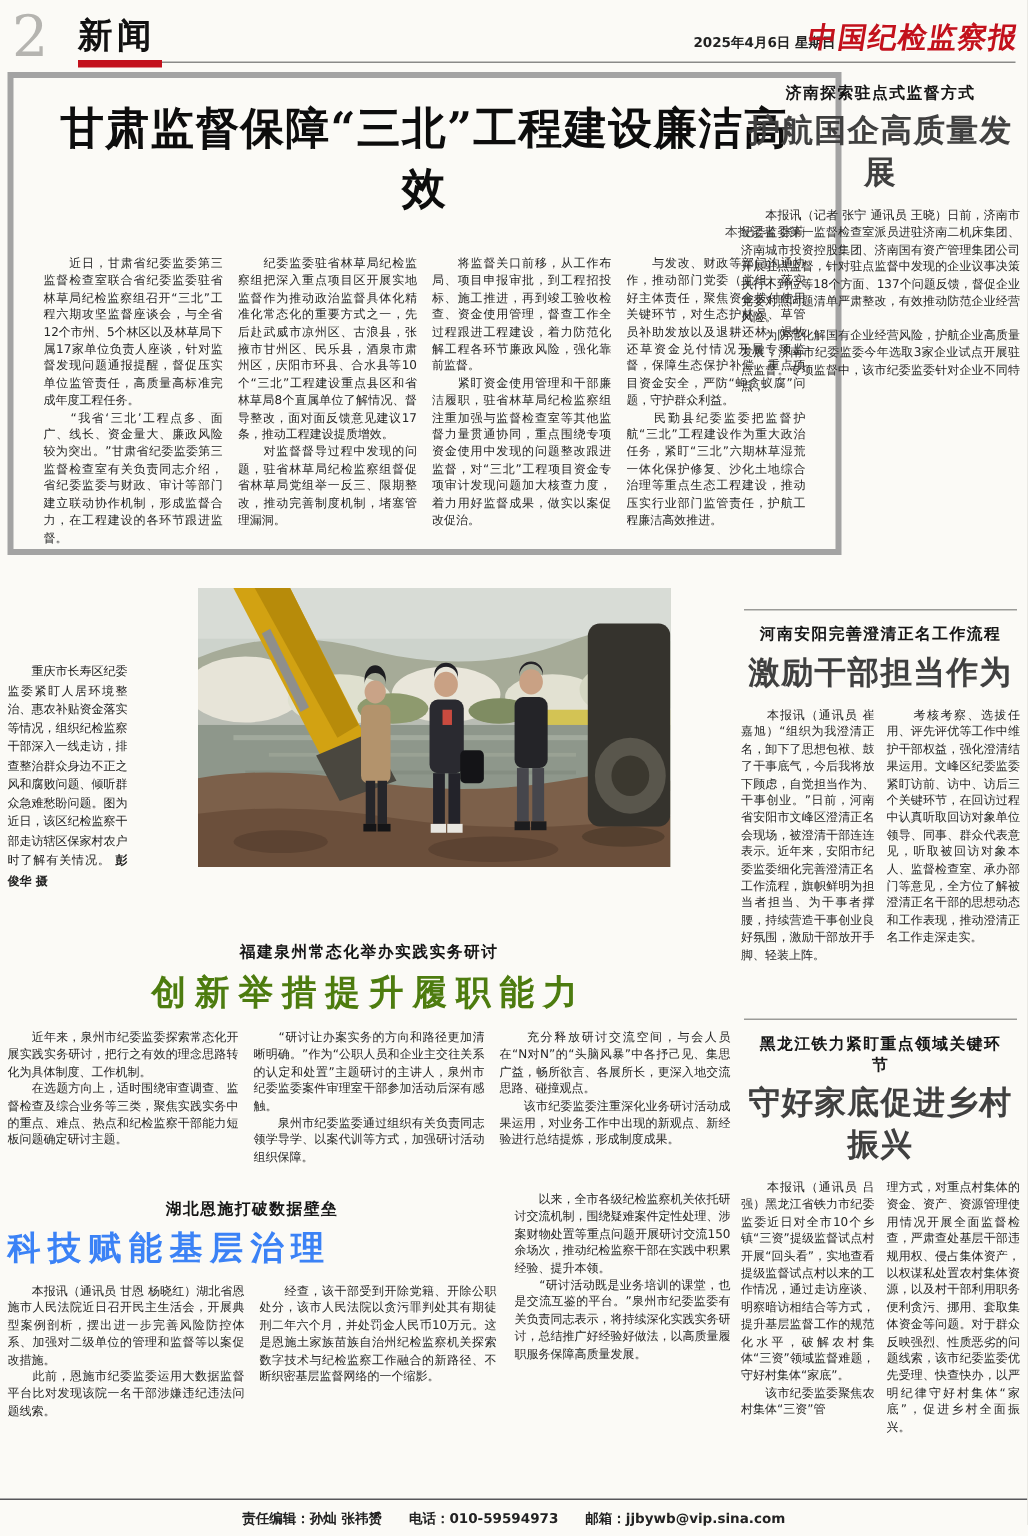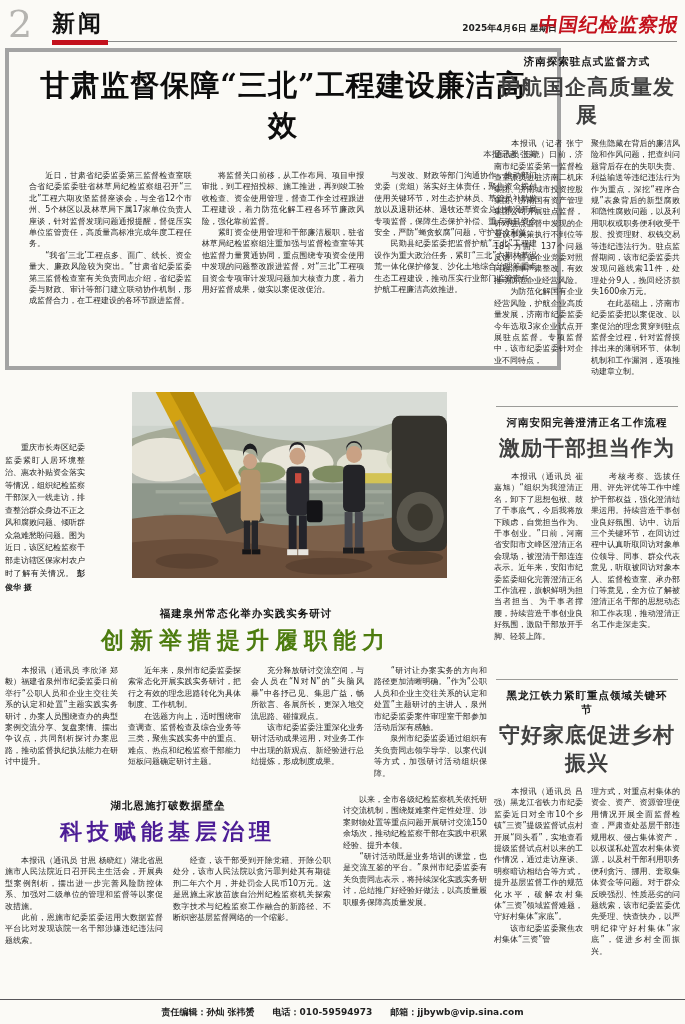--- a/index.html
+++ b/index.html
@@ -37,27 +37,27 @@
   .rail-art-2 .col { height:198px; }
   .rail-art-3 .col { height:226px; }
   .rail-divider { border-top:1px solid #9b9b98; margin:10px 2px 2px; }
   
   .photo-row { position:absolute; left:5px; top:376px; width:482px; height:218px; display:flex; gap:7px; }
   .caption-col { width:80px; padding-top:66px; box-sizing:border-box; font-family:"DejaVu Serif",serif; font-size:8px; line-height:12.5px; text-align:justify; color:#222; overflow:hidden; }
   .caption-credit { font-weight:bold; }
   .photo-frame { flex:1; position:relative; background:#b9bdb4; overflow:hidden; }
   .photo-frame svg { display:block; width:100%; height:100%; }
   
-  .qz { position:absolute; left:5px; top:598px; width:482px; }
+  .qz { position:absolute; left:5px; top:619px; width:482px; }
   .qz-head { text-align:center; font:bold 23px "DejaVu Serif","Liberation Serif",serif; letter-spacing:6px; margin:0 0 9px; color:#4d7c0f; }
   .qz .col { height:126px; }
   
   .bottom-row { position:absolute; left:5px; top:790px; width:482px; height:206px; display:flex; gap:12px; }
   .enshi { width:326px; }
-  .enshi-head { text-align:center; font:bold 22px "DejaVu Serif","Liberation Serif",serif; letter-spacing:5px; margin:0 0 8px; color:#4c1d95; }
+  .enshi-head { text-align:left; font:bold 22px "DejaVu Serif","Liberation Serif",serif; letter-spacing:5px; margin:0 0 8px; color:#3b82f6; }
   .enshi .col { height:134px; }
   .cont-col { flex:1; font-size:8px; line-height:11.4px; text-align:justify; white-space:pre-wrap; overflow:hidden; color:#262626; padding-top:4px; }
   
   .footer-rule { position:absolute; left:0; right:0; top:999px; border-top:1.5px solid #57565a; }
   .footer-text { position:absolute; top:1006px; left:0; width:100%; text-align:center; font-size:9px; font-weight:bold; color:#222; }
 </style>
 </head>
 <body>
 
 <div class="page">
@@ -68,47 +68,47 @@
   <div class="hdr-redbar"></div>
   <div class="hdr-date">2025年4月6日 星期日</div>
   <div class="masthead">中国纪检监察报</div>
 
   <section class="main-art">
     <h1 class="main-head">甘肃监督保障“三北”工程建设廉洁高效</h1>
     <div class="byline">本报记者 张莉</div>
     <div class="cols">
       <div class="col">　　近日，甘肃省纪委监委第三监督检查室联合省纪委监委驻省林草局纪检监察组召开“三北”工程六期攻坚监督座谈会，与全省12个市州、5个林区以及林草局下属17家单位负责人座谈，针对监督发现问题通报提醒，督促压实单位监管责任，高质量高标准完成年度工程任务。
 　　“我省‘三北’工程点多、面广、线长、资金量大、廉政风险较为突出。”甘肃省纪委监委第三监督检查室有关负责同志介绍，省纪委监委与财政、审计等部门建立联动协作机制，形成监督合力，在工程建设的各环节跟进监督。</div>
+      <div class="col">　　纪委监委驻省林草局纪检监察组把深入重点项目区开展实地监督作为推动政治监督具体化精准化常态化的重要方式之一，先后赴武威市凉州区、古浪县，张掖市甘州区、民乐县，酒泉市肃州区，庆阳市环县、合水县等10个“三北”工程建设重点县区和省林草局8个直属单位了解情况、督导整改，面对面反馈意见建议17条，推动工程建设提质增效。
+　　对监督督导过程中发现的问题，驻省林草局纪检监察组督促省林草局党组举一反三、限期整改，推动完善制度机制，堵塞管理漏洞。</div>
       <div class="col">　　将监督关口前移，从工作布局、项目申报审批，到工程招投标、施工推进，再到竣工验收检查、资金使用管理，督查工作全过程跟进工程建设，着力防范化解工程各环节廉政风险，强化靠前监督。
 　　紧盯资金使用管理和干部廉洁履职，驻省林草局纪检监察组注重加强与监督检查室等其他监督力量贯通协同，重点围绕专项资金使用中发现的问题整改跟进监督，对“三北”工程项目资金专项审计发现问题加大核查力度，着力用好监督成果，做实以案促改促治。</div>
       <div class="col">　　与发改、财政等部门沟通协作，推动部门党委（党组）落实好主体责任，聚焦资金拨付使用关键环节，对生态护林员、草管员补助发放以及退耕还林、退牧还草资金兑付情况开展专项监督，保障生态保护补偿、重点项目资金安全，严防“蝇贪蚁腐”问题，守护群众利益。
 　　民勤县纪委监委把监督护航“三北”工程建设作为重大政治任务，紧盯“三北”六期林草湿荒一体化保护修复、沙化土地综合治理等重点生态工程建设，推动压实行业部门监管责任，护航工程廉洁高效推进。</div>
     </div>
   </section>
 
   <aside class="rail">
 
     <article class="rail-art-1">
       <div class="kicker">济南探索驻点式监督方式</div>
       <h2 class="rail-head">护航国企高质量发展</h2>
       <div class="cols">
         <div class="col">　　本报讯（记者 张宁 通讯员 王晓）日前，济南市纪委监委第一监督检查室派员进驻济南二机床集团、济南城市投资控股集团、济南国有资产管理集团公司开展驻点监督，针对驻点监督中发现的企业议事决策执行不到位等18个方面、137个问题反馈，督促企业党委对照问题清单严肃整改，有效推动防范企业经营风险。
 　　为防范化解国有企业经营风险，护航企业高质量发展，济南市纪委监委今年选取3家企业试点开展驻点监督。专项监督中，该市纪委监委针对企业不同特点，</div>
-        <div class="col">聚焦隐藏在背后的廉洁风险和作风问题，把查纠问题背后存在的失职失责、利益输送等违纪违法行为作为重点，深挖“程序合规”表象背后的新型腐败和隐性腐败问题，以及利用职权或职务便利收受干股、投资理财、权钱交易等违纪违法行为。驻点监督期间，该市纪委监委共发现问题线索11件，处理处分9人，挽回经济损失1600余万元。
-　　在此基础上，济南市纪委监委把以案促改、以案促治的理念贯穿到驻点监督全过程，针对监督摸排出来的薄弱环节、体制机制和工作漏洞，逐项推动建章立制。</div>
       </div>
     </article>
     <div class="rail-divider"></div>
 
     <article class="rail-art-2">
       <div class="kicker">河南安阳完善澄清正名工作流程</div>
       <h2 class="rail-head">激励干部担当作为</h2>
       <div class="cols">
         <div class="col">　　本报讯（通讯员 崔嘉旭）“组织为我澄清正名，卸下了思想包袱、鼓了干事底气，今后我将放下顾虑，自觉担当作为、干事创业。”日前，河南省安阳市文峰区澄清正名会现场，被澄清干部连连表示。近年来，安阳市纪委监委细化完善澄清正名工作流程，旗帜鲜明为担当者担当、为干事者撑腰，持续营造干事创业良好氛围，激励干部放开手脚、轻装上阵。</div>
-        <div class="col">　　考核考察、选拔任用、评先评优等工作中维护干部权益，强化澄清结果运用。持续营造干事创业良好氛围、访中、访后三个关键环节，在回访过程中认真听取回访对象单位领导、同事、群众代表意见，听取被回访对象本人、监督检查室、承办部门等意见，全方位了解被澄清正名干部的思想动态和工作表现，推动澄清正名工作走深走实。</div>
+        <div class="col">　　考核考察、选拔任用、评先评优等工作中维护干部权益，强化澄清结果运用。文峰区纪委监委紧盯访前、访中、访后三个关键环节，在回访过程中认真听取回访对象单位领导、同事、群众代表意见，听取被回访对象本人、监督检查室、承办部门等意见，全方位了解被澄清正名干部的思想动态和工作表现，推动澄清正名工作走深走实。</div>
       </div>
     </article>
     <div class="rail-divider"></div>
 
     <article class="rail-art-3">
       <div class="kicker">黑龙江铁力紧盯重点领域关键环节</div>
       <h2 class="rail-head">守好家底促进乡村振兴</h2>
       <div class="cols">
         <div class="col">　　本报讯（通讯员 吕强）黑龙江省铁力市纪委监委近日对全市10个乡镇“三资”提级监督试点村开展“回头看”，实地查看提级监督试点村以来的工作情况，通过走访座谈、明察暗访相结合等方式，提升基层监督工作的规范化水平，破解农村集体“三资”领域监督难题，守好村集体“家底”。
 　　该市纪委监委聚焦农村集体“三资”管</div>
@@ -186,27 +186,26 @@
         <rect x="268" y="184" width="13" height="7" fill="#1c1c1e"></rect>
         <rect x="282" y="184" width="13" height="7" fill="#1c1c1e"></rect>
       </svg>
     </figure>
   </section>
 
   <section class="qz">
     <div class="kicker">福建泉州常态化举办实践实务研讨</div>
     <h2 class="qz-head">创新举措提升履职能力</h2>
     <div class="cols">
-      <div class="col">　　本报讯（通讯员 李欣泽 郑毅）福建省泉州市纪委监委日前举行“公职人员和企业主交往关系的认定和处置”主题实践实务研讨，办案人员围绕查办的典型案例交流分享、复盘案情、摆出争议点，共同剖析探讨办案思路，推动监督执纪执法能力在研讨中提升。</div>
       <div class="col">　　近年来，泉州市纪委监委探索常态化开展实践实务研讨，把行之有效的理念思路转化为具体制度、工作机制。
 　　在选题方向上，适时围绕审查调查、监督检查及综合业务等三类，聚焦实践实务中的重点、难点、热点和纪检监察干部能力短板问题确定研讨主题。</div>
+      <div class="col">　　“研讨让办案实务的方向和路径更加清晰明确。”作为“公职人员和企业主交往关系的认定和处置”主题研讨的主讲人，泉州市纪委监委案件审理室干部参加活动后深有感触。
+　　泉州市纪委监委通过组织有关负责同志领学导学、以案代训等方式，加强研讨活动组织保障。</div>
       <div class="col">　　充分释放研讨交流空间，与会人员在“N对N”的“头脑风暴”中各抒己见、集思广益，畅所欲言、各展所长，更深入地交流思路、碰撞观点。
 　　该市纪委监委注重深化业务研讨活动成果运用，对业务工作中出现的新观点、新经验进行总结提炼，形成制度成果。</div>
-      <div class="col">　　“研讨让办案实务的方向和路径更加清晰明确。”作为“公职人员和企业主交往关系的认定和处置”主题研讨的主讲人，泉州市纪委监委案件审理室干部参加活动后深有感触。
-　　泉州市纪委监委通过组织有关负责同志领学导学、以案代训等方式，加强研讨活动组织保障。</div>
     </div>
   </section>
 
   <section class="bottom-row">
     <article class="enshi">
       <div class="kicker">湖北恩施打破数据壁垒</div>
       <h2 class="enshi-head">科技赋能基层治理</h2>
       <div class="cols">
         <div class="col">　　本报讯（通讯员 甘恩 杨晓红）湖北省恩施市人民法院近日召开民主生活会，开展典型案例剖析，摆出进一步完善风险防控体系、加强对二级单位的管理和监督等以案促改措施。
 　　此前，恩施市纪委监委运用大数据监督平台比对发现该院一名干部涉嫌违纪违法问题线索。</div>

